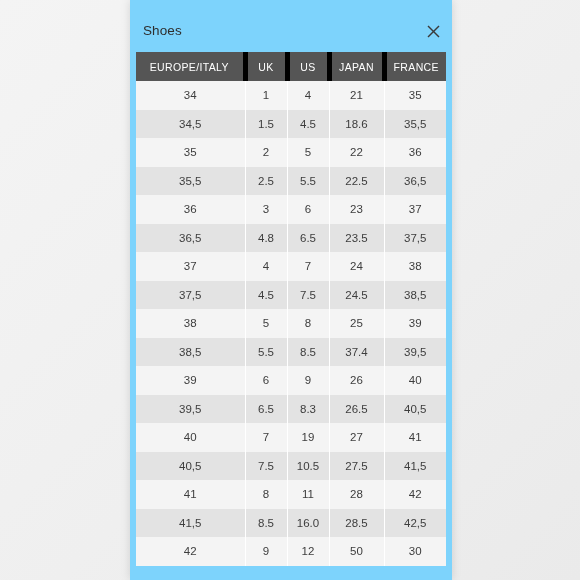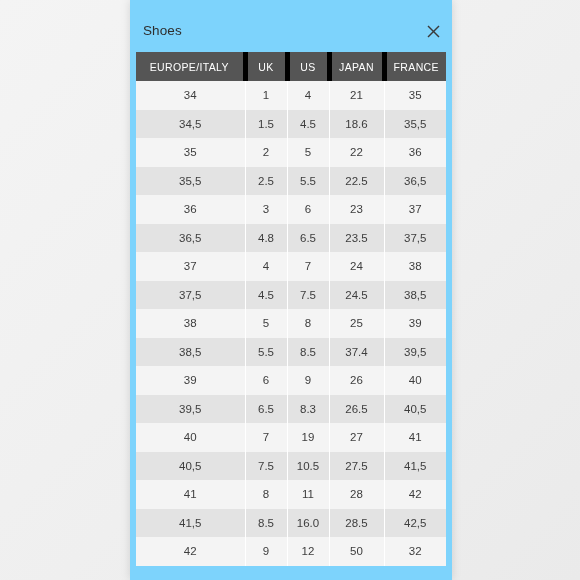--- a/index.html
+++ b/index.html
@@ -271,20 +271,20 @@
               <td>8.5</td>
               <td>16.0</td>
               <td>28.5</td>
               <td>42,5</td>
             </tr>
             <tr class="row-odd">
               <td>42</td>
               <td>9</td>
               <td>12</td>
               <td>50</td>
-              <td>32</td>
+              <td>30</td>
             </tr>
           </tbody>
       </table>
     </div>
 
   </div>
 </div>
 
 </body></html>

